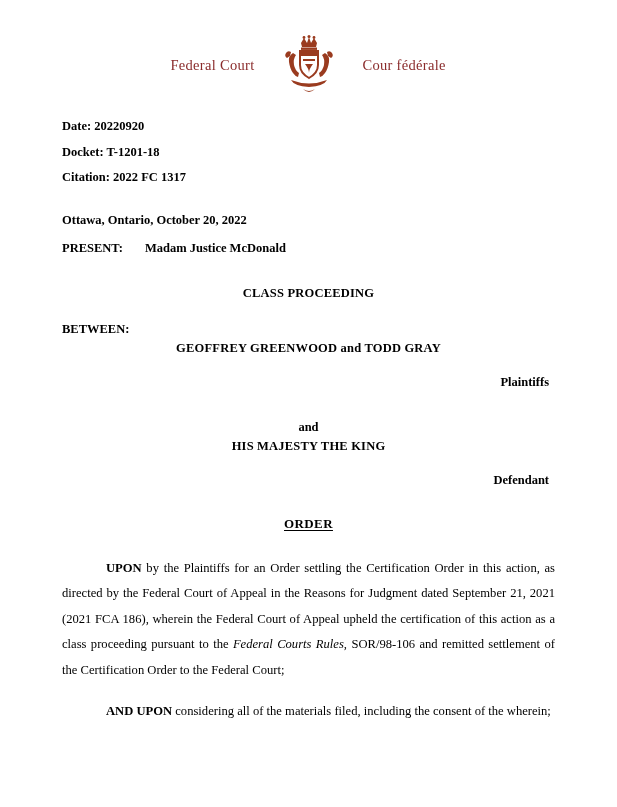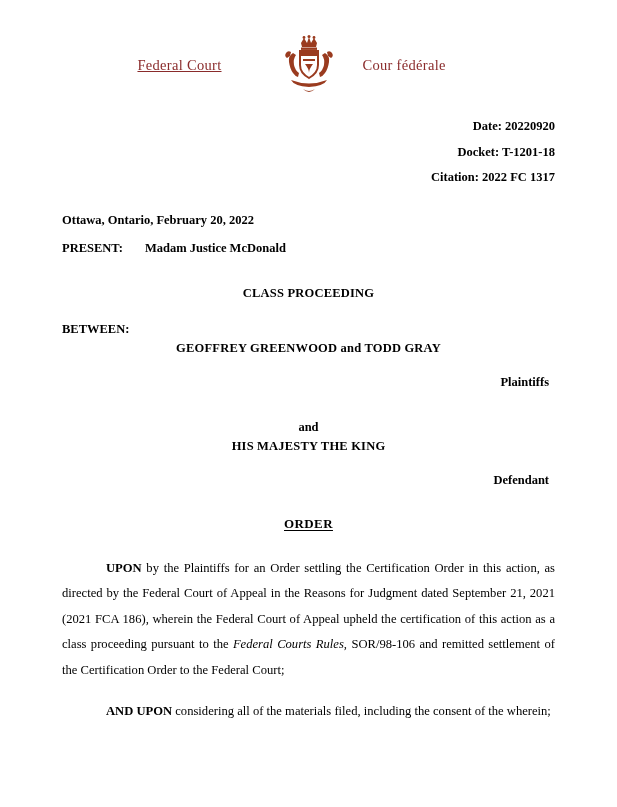--- a/index.html
+++ b/index.html
@@ -31,35 +31,34 @@
     padding-top: 34px;
     gap: 26px;
   }
   .masthead-left, .masthead-right {
     font-family: "Liberation Serif", serif;
     font-size: 14.5px;
     color: #8a2b2b;
     letter-spacing: 0.3px;
     width: 150px;
   }
-  .masthead-left { text-align: center; text-decoration: underline; }
+  .masthead-left { text-align: right; }
   .masthead-right { text-align: left; }
 
   .crest {
     width: 56px;
     height: 62px;
     position: relative;
     flex: 0 0 auto;
   }
   .crest svg { display: block; }
 
   
   .meta {
     margin-top: 18px;
-    text-align: right;
     font-weight: bold;
     font-size: 12.5px;
     line-height: 2.05;
   }
   .meta div { white-space: nowrap; }
 
   
   .place {
     margin-top: 22px;
     font-weight: bold;
@@ -172,21 +171,21 @@
 
     <div class="masthead-right">Cour fédérale</div>
   </div>
 
   <div class="meta">
     <div>Date: 20220920</div>
     <div>Docket: T-1201-18</div>
     <div>Citation: 2022 FC 1317</div>
   </div>
 
-  <div class="place">Ottawa, Ontario, February 20, 2022</div>
+  <div class="place">Ottawa, Ontario, October 20, 2022</div>
 
   <div class="present">
     <span>PRESENT:</span><span class="present-name">Madam Justice McDonald</span>
   </div>
 
   <div class="class-proceeding">CLASS PROCEEDING</div>
 
   <div class="between">BETWEEN:</div>
 
   <div class="party-line">GEOFFREY GREENWOOD and TODD GRAY</div>

